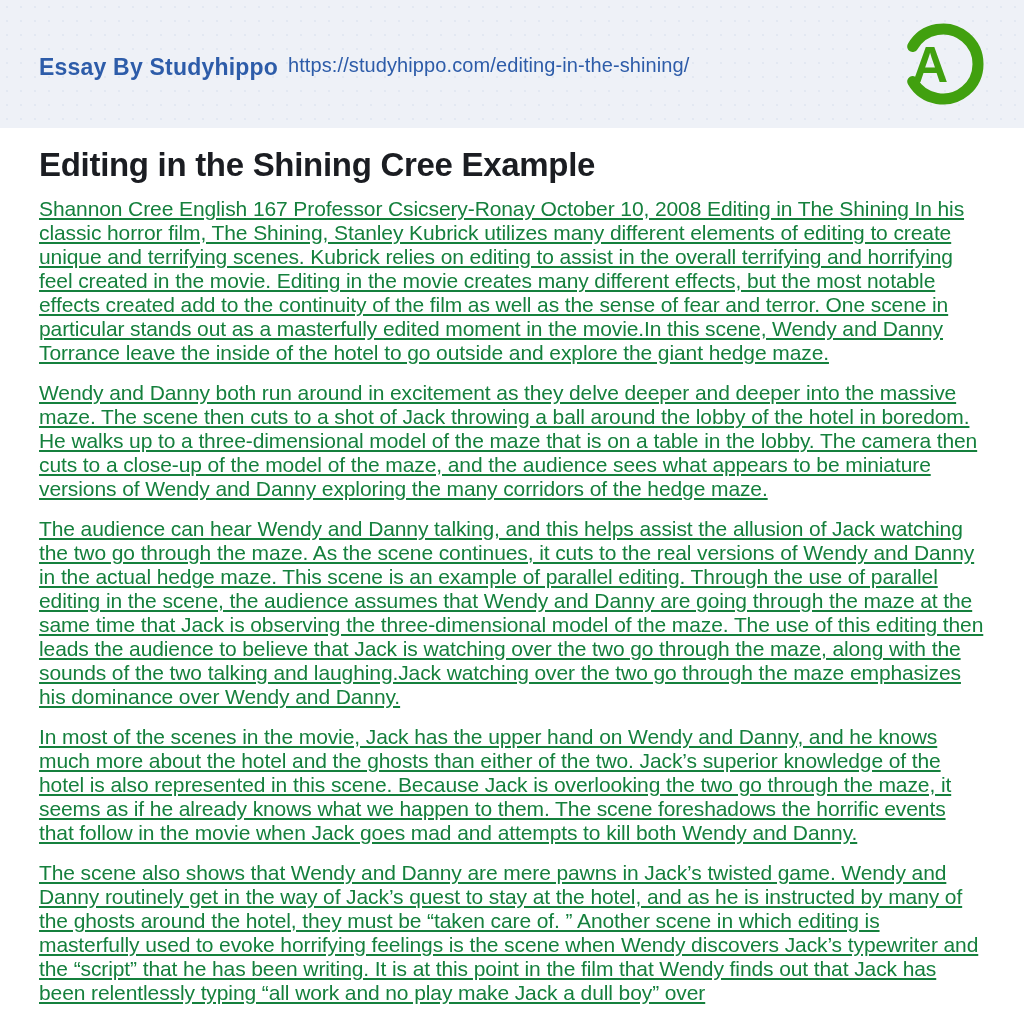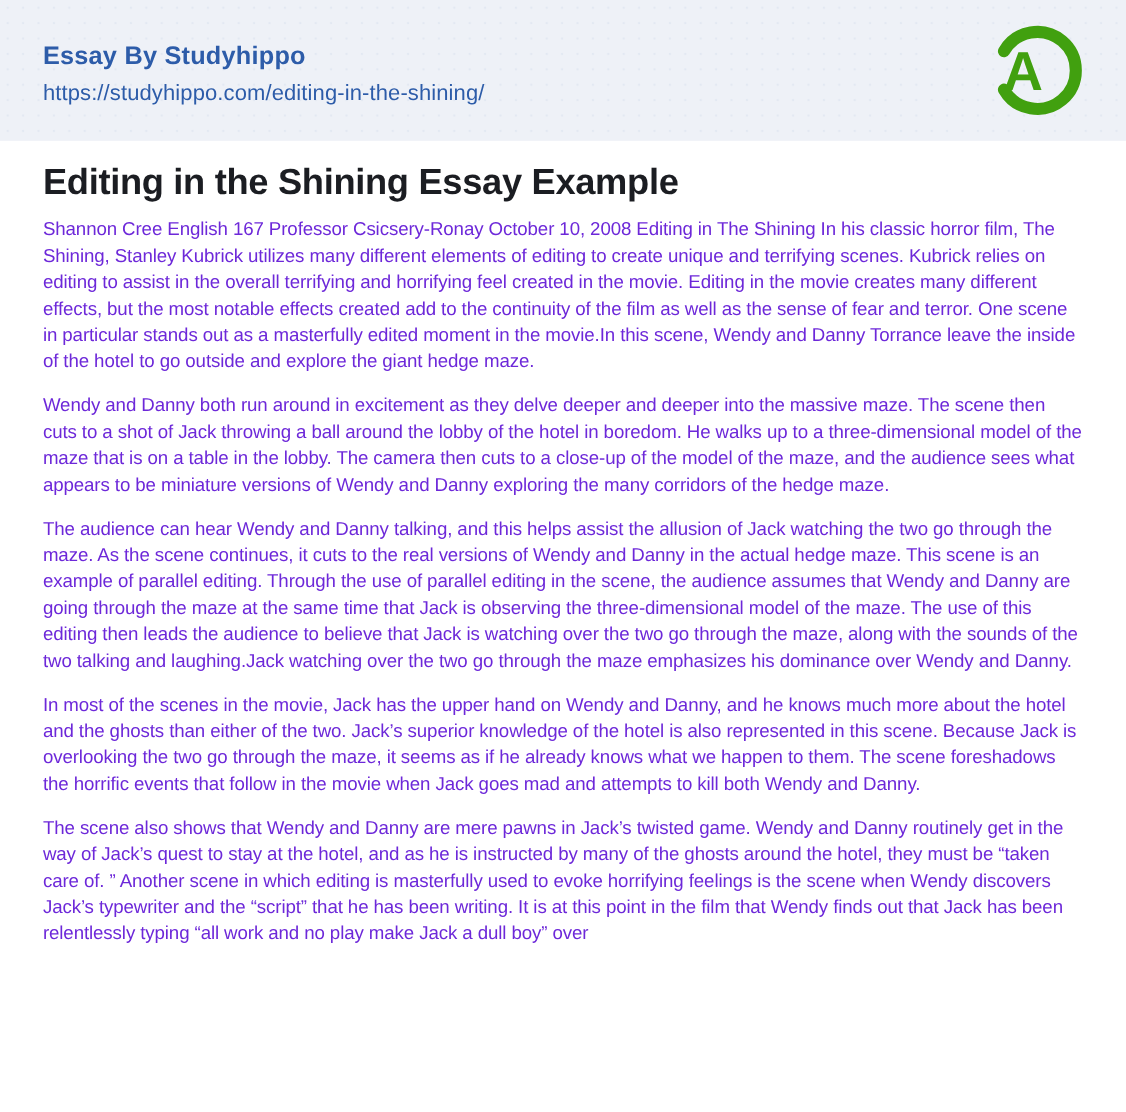--- a/index.html
+++ b/index.html
@@ -14,21 +14,21 @@
     width: 100%;
     height: 128px;
     background-color: #eef1f7;
     background-image: radial-gradient(circle, rgba(45, 92, 169, 0.06) 1px, transparent 1.4px);
     background-size: 14px 14px;
     display: flex;
     align-items: center;
     justify-content: space-between;
     padding: 0 39px;
   }
-  .site-block { display: flex; flex-direction: column; gap: 10px; padding-top: 6px; }
+  .site-block { display: flex; flex-direction: row; gap: 10px; padding-top: 6px; }
   .site-title {
     color: #2d5ca9;
     font-size: 23px;
     font-weight: 700;
     letter-spacing: 0.2px;
   }
   .site-url {
     color: #2d5ca9;
     font-size: 20px;
     font-weight: 400;
@@ -39,43 +39,44 @@
   .main { padding: 18px 39px 0 39px; }
   .page-title {
     color: #1b1d22;
     font-size: 33px;
     font-weight: 800;
     letter-spacing: -0.3px;
     margin-bottom: 13px;
     white-space: nowrap;
   }
   .essay-body p {
-    color: #6d28d9;
-    font-size: 17px;
+    color: #15803d;
+    font-size: 21px;
     line-height: 24px;
     letter-spacing: -0.1px;
     margin-bottom: 16px;
+    text-decoration: underline;
   }
 </style>
 </head>
 <body>
 
 <div class="header">
   <div class="site-block">
     <div class="site-title">Essay By Studyhippo</div>
     <a class="site-url" href="#">https://studyhippo.com/editing-in-the-shining/</a>
   </div>
   <svg class="logo" viewBox="0 0 84 84" aria-hidden="true">
     <path d="M 11.7 24.5 A 35 35 0 1 1 11.7 59.5" fill="none" stroke="#41a00f" stroke-width="11" stroke-linecap="round"></path>
     <text x="29" y="60" text-anchor="middle" font-family="Liberation Sans, DejaVu Sans, sans-serif" font-size="50" font-weight="700" fill="#41a00f">A</text>
   </svg>
 </div>
 
 <div class="main">
-  <h1 class="page-title">Editing in the Shining Essay Example</h1>
+  <h1 class="page-title">Editing in the Shining Cree Example</h1>
   <div class="essay-body">
       <p>Shannon Cree English 167 Professor Csicsery-Ronay October 10, 2008 Editing in The Shining In his classic horror film, The Shining, Stanley Kubrick utilizes many different elements of editing to create unique and terrifying scenes. Kubrick relies on editing to assist in the overall terrifying and horrifying feel created in the movie. Editing in the movie creates many different effects, but the most notable effects created add to the continuity of the film as well as the sense of fear and terror. One scene in particular stands out as a masterfully edited moment in the movie.In this scene, Wendy and Danny Torrance leave the inside of the hotel to go outside and explore the giant hedge maze.</p>
       <p>Wendy and Danny both run around in excitement as they delve deeper and deeper into the massive maze. The scene then cuts to a shot of Jack throwing a ball around the lobby of the hotel in boredom. He walks up to a three-dimensional model of the maze that is on a table in the lobby. The camera then cuts to a close-up of the model of the maze, and the audience sees what appears to be miniature versions of Wendy and Danny exploring the many corridors of the hedge maze.</p>
       <p>The audience can hear Wendy and Danny talking, and this helps assist the allusion of Jack watching the two go through the maze. As the scene continues, it cuts to the real versions of Wendy and Danny in the actual hedge maze. This scene is an example of parallel editing. Through the use of parallel editing in the scene, the audience assumes that Wendy and Danny are going through the maze at the same time that Jack is observing the three-dimensional model of the maze. The use of this editing then leads the audience to believe that Jack is watching over the two go through the maze, along with the sounds of the two talking and laughing.Jack watching over the two go through the maze emphasizes his dominance over Wendy and Danny.</p>
       <p>In most of the scenes in the movie, Jack has the upper hand on Wendy and Danny, and he knows much more about the hotel and the ghosts than either of the two. Jack’s superior knowledge of the hotel is also represented in this scene. Because Jack is overlooking the two go through the maze, it seems as if he already knows what we happen to them. The scene foreshadows the horrific events that follow in the movie when Jack goes mad and attempts to kill both Wendy and Danny.</p>
       <p>The scene also shows that Wendy and Danny are mere pawns in Jack’s twisted game. Wendy and Danny routinely get in the way of Jack’s quest to stay at the hotel, and as he is instructed by many of the ghosts around the hotel, they must be “taken care of. ” Another scene in which editing is masterfully used to evoke horrifying feelings is the scene when Wendy discovers Jack’s typewriter and the “script” that he has been writing. It is at this point in the film that Wendy finds out that Jack has been relentlessly typing “all work and no play make Jack a dull boy” over</p>
     </div>
 </div>
 
 </body></html>

